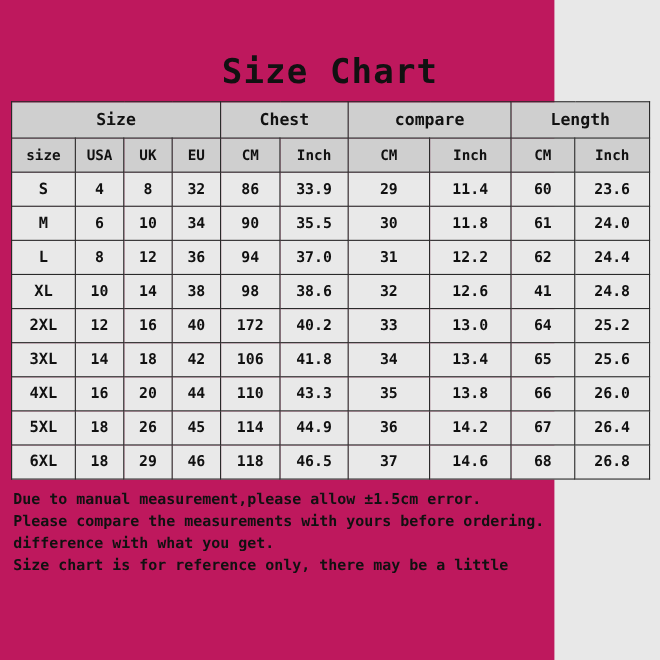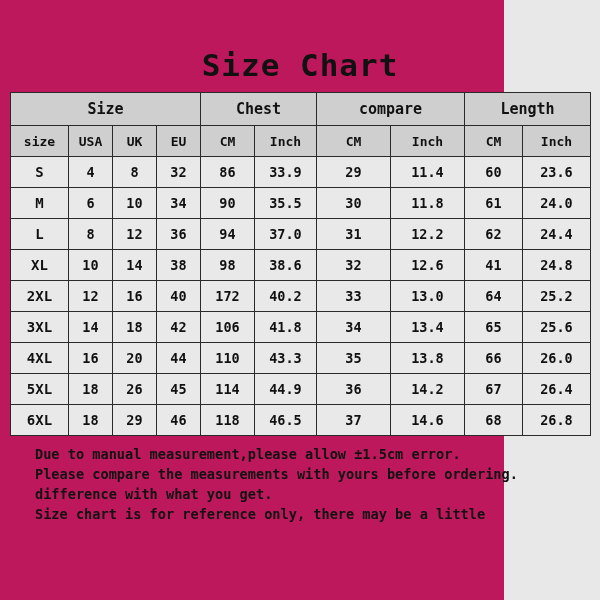--- a/index.html
+++ b/index.html
@@ -73,21 +73,20 @@
     font-family: "DejaVu Sans Mono", monospace;
     font-size: 13.6px;
     font-weight: bold;
     line-height: 1.48;
     color: #111;
     padding-left: 2px;
     width: 580px;
   }
   .notes div {
     white-space: nowrap;
-    margin-left: 23px;
   }
 </style>
 </head>
 <body>
 
 <div class="page">
   <div class="chart-wrap">
 
     <div class="title">Size Chart</div>
 

